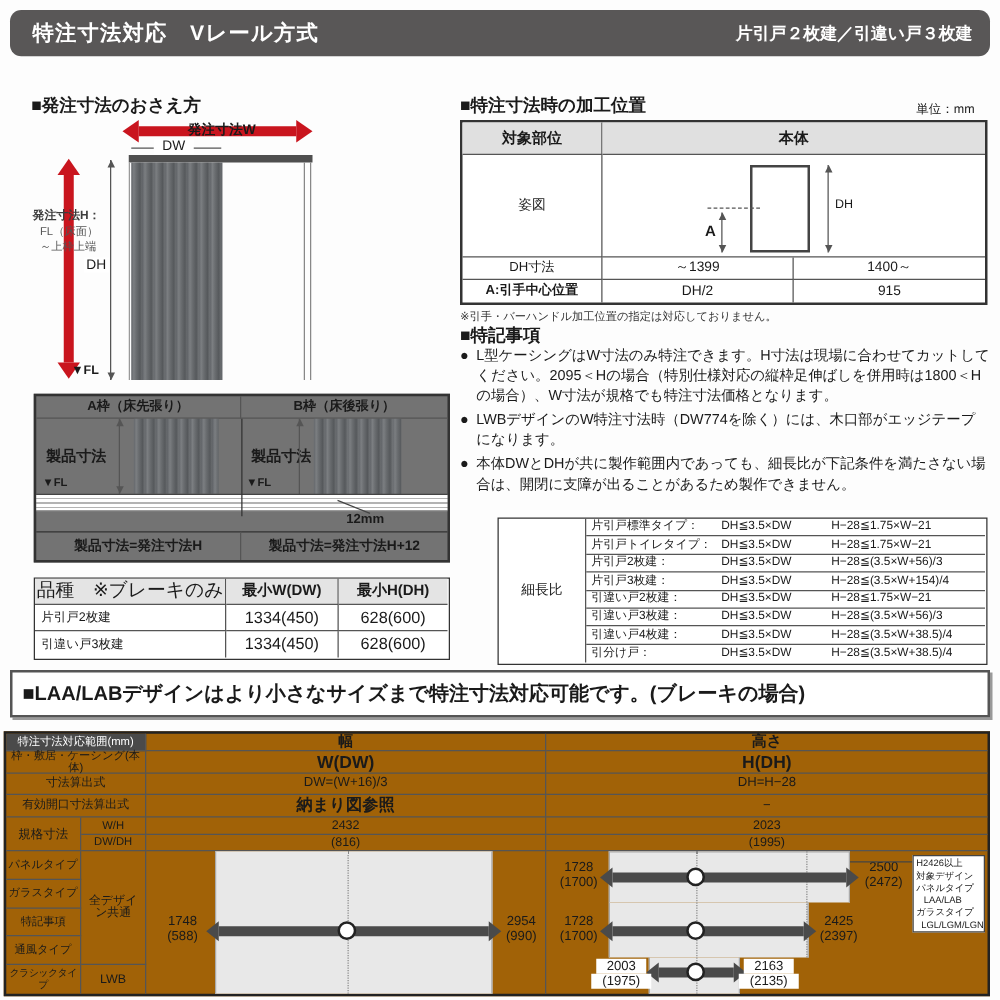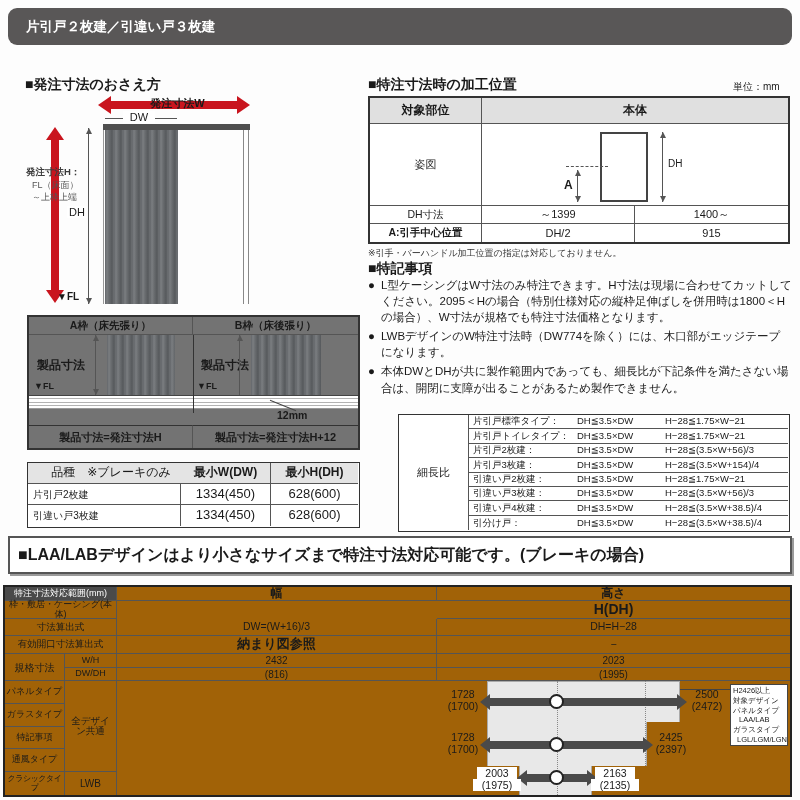--- a/index.html
+++ b/index.html
@@ -43,20 +43,21 @@
   .floor{position:absolute;border-top:1.5px solid #444;border-bottom:1px solid #999;
          background:repeating-linear-gradient(180deg,#fff 0 2.5px,#b3b3b3 2.5px 3.5px)}
   ul.notes{margin:0;padding:0;list-style:none}
   ul.notes li{position:relative;padding-left:13px;font-size:11.5px;line-height:1.4;margin-bottom:3px}
   ul.notes li .mk{position:absolute;left:0;top:0}
 </style>
 </head>
 <body>
 
 <div class="abs hbar">
+  <span class="ttl">特注寸法対応　Vレール方式</span>
   <span class="sub">片引戸２枚建／引違い戸３枚建</span>
 </div>
 
 <div class="abs sechead" style="left:25px;top:76px">■発注寸法のおさえ方</div>
 
 <div class="abs" style="left:25px;top:92px;width:335px;height:222px">
 
   <div class="redbar-h" style="left:86px;top:9px;width:126px"></div>
   <div class="abs b ctr" style="left:105px;top:4px;width:95px;font-size:11px">発注寸法W</div>
 
@@ -96,21 +97,21 @@
   <div class="abs" style="left:164px;top:18px;width:0;height:78px;border-left:1px solid #333"></div>
 
   <div class="abs" style="left:240px;top:88px;width:28px;height:0;border-top:1px solid #444;transform:rotate(22deg)"></div>
   <div class="abs b" style="left:248px;top:92px;font-size:10.5px">12mm</div>
 
   <div class="cell b noB" style="left:0;top:108px;width:164px;height:23px;font-size:11px;border-top:1px solid #333">製品寸法=発注寸法H</div>
   <div class="cell b noR noB" style="left:164px;top:108px;width:165px;height:23px;font-size:11px;border-top:1px solid #333">製品寸法=発注寸法H+12</div>
 </div>
 
 <div class="abs" style="left:27px;top:462px;width:333px;height:66px;border:1.5px solid #333;box-sizing:border-box;background:#fff">
-  <div class="cell" style="left:0;top:0;width:167px;height:21px;background:#e4e4e4;font-size:12px">品種　※ブレーキのみ</div>
+  <div class="cell" style="left:0;top:0;width:153px;height:21px;background:#e4e4e4;font-size:15px">品種　※ブレーキのみ</div>
   <div class="cell b" style="left:153px;top:0;width:90px;height:21px;background:#e4e4e4;font-size:12px">最小W(DW)</div>
   <div class="cell b noR" style="left:243px;top:0;width:87px;height:21px;background:#e4e4e4;font-size:12px">最小H(DH)</div>
   <div class="cell" style="left:0;top:21px;width:153px;height:21px;font-size:10px;justify-content:flex-start;padding-left:5px">片引戸2枚建</div>
   <div class="cell" style="left:153px;top:21px;width:90px;height:21px;font-size:13px">1334(450)</div>
   <div class="cell noR" style="left:243px;top:21px;width:87px;height:21px;font-size:13px">628(600)</div>
   <div class="cell noB" style="left:0;top:42px;width:153px;height:21px;font-size:10px;justify-content:flex-start;padding-left:5px">引違い戸3枚建</div>
   <div class="cell noB" style="left:153px;top:42px;width:90px;height:21px;font-size:13px">1334(450)</div>
   <div class="cell noR noB" style="left:243px;top:42px;width:87px;height:21px;font-size:13px">628(600)</div>
 </div>
 
@@ -192,20 +193,21 @@
 
 <div class="abs" style="left:8px;top:536px;width:784px;height:38px;border:2px solid #555;box-shadow:2px 2px 0 #9a9a9a;box-sizing:border-box;display:flex;align-items:center;padding-left:8px;font-size:16px;font-weight:bold;background:#fff">■LAA/LABデザインはより小さなサイズまで特注寸法対応可能です。(ブレーキの場合)</div>
 
 <div class="abs" style="left:3px;top:585px;width:789px;height:212px;border:2px solid #222;box-sizing:border-box;background:#a16207">
 
   <div class="cell" style="left:0;top:0;width:112px;height:14px;background:#4a4a4a;color:#fff;font-size:9px">特注寸法対応範囲(mm)</div>
   <div class="cell b" style="left:112px;top:0;width:320px;height:14px;font-size:12px">幅</div>
   <div class="cell b noR" style="left:432px;top:0;width:353px;height:14px;font-size:12px">高さ</div>
 
   <div class="cell" style="left:0;top:14px;width:112px;height:18px;font-size:9px">枠・敷居・ケーシング(本体)</div>
+  <div class="cell b" style="left:112px;top:14px;width:320px;height:18px;font-size:14px">W(DW)</div>
   <div class="cell b noR" style="left:432px;top:14px;width:353px;height:18px;font-size:14px">H(DH)</div>
 
   <div class="cell" style="left:0;top:32px;width:112px;height:17px;font-size:9.5px">寸法算出式</div>
   <div class="cell" style="left:112px;top:32px;width:320px;height:17px;font-size:10.5px">DW=(W+16)/3</div>
   <div class="cell noR" style="left:432px;top:32px;width:353px;height:17px;font-size:10.5px">DH=H−28</div>
 
   <div class="cell" style="left:0;top:49px;width:112px;height:18px;font-size:9.5px">有効開口寸法算出式</div>
   <div class="cell b" style="left:112px;top:49px;width:320px;height:18px;font-size:13px">納まり図参照</div>
   <div class="cell noR" style="left:432px;top:49px;width:353px;height:18px;font-size:10.5px">−</div>
 
@@ -218,20 +220,30 @@
   <div class="cell noR" style="left:432px;top:81px;width:353px;height:13px;font-size:10px">(1995)</div>
 
   <div class="cell" style="left:0;top:94px;width:60px;height:22.8px;font-size:9px">パネルタイプ</div>
   <div class="cell" style="left:0;top:116.8px;width:60px;height:22.8px;font-size:9px">ガラスタイプ</div>
   <div class="cell" style="left:0;top:139.6px;width:60px;height:22.8px;font-size:9px">特記事項</div>
   <div class="cell" style="left:0;top:162.4px;width:60px;height:22.8px;font-size:9px">通風タイプ</div>
   <div class="cell noB" style="left:0;top:185.2px;width:60px;height:22.8px;font-size:8px;letter-spacing:-0.5px">クラシックタイプ</div>
   <div class="cell" style="left:60px;top:94px;width:52px;height:91.2px;font-size:9.5px;padding:0 4px">全デザイン共通</div>
   <div class="cell noB" style="left:60px;top:185.2px;width:52px;height:22.8px;font-size:10px">LWB</div>
 
+  <div class="abs" style="left:112px;top:94px;width:320px;height:114px;border-right:1px solid #555;box-sizing:border-box">
+    <div class="gray" style="left:55px;top:0;width:222px;height:114px"></div>
+    <div class="dotln" style="left:161px;top:0;height:114px"></div>
+    <div class="bar" style="left:58px;top:60px;width:216px"></div>
+    <div class="knob" style="left:153px;top:56px"></div>
+    <div class="rlab" style="left:4px;top:50px;width:50px">1748</div>
+    <div class="rlab" style="left:4px;top:62px;width:50px">(588)</div>
+    <div class="rlab" style="left:280px;top:50px;width:40px">2954</div>
+    <div class="rlab" style="left:280px;top:62px;width:40px">(990)</div>
+  </div>
 
   <div class="abs" style="left:432px;top:94px;width:353px;height:114px">
     <div class="gray" style="left:50px;top:0;width:193px;height:41px;border-top:1px solid #aaa"></div>
     <div class="gray" style="left:50px;top:41px;width:160px;height:44px"></div>
     <div class="gray" style="left:82px;top:85px;width:73px;height:29px"></div>
     <div class="dotln" style="left:120px;top:0;height:114px"></div>
     <div class="dotln" style="left:208px;top:0;height:85px"></div>
 
     <div class="bar" style="left:53px;top:17px;width:187px"></div>
     <div class="knob" style="left:112px;top:13px"></div>

